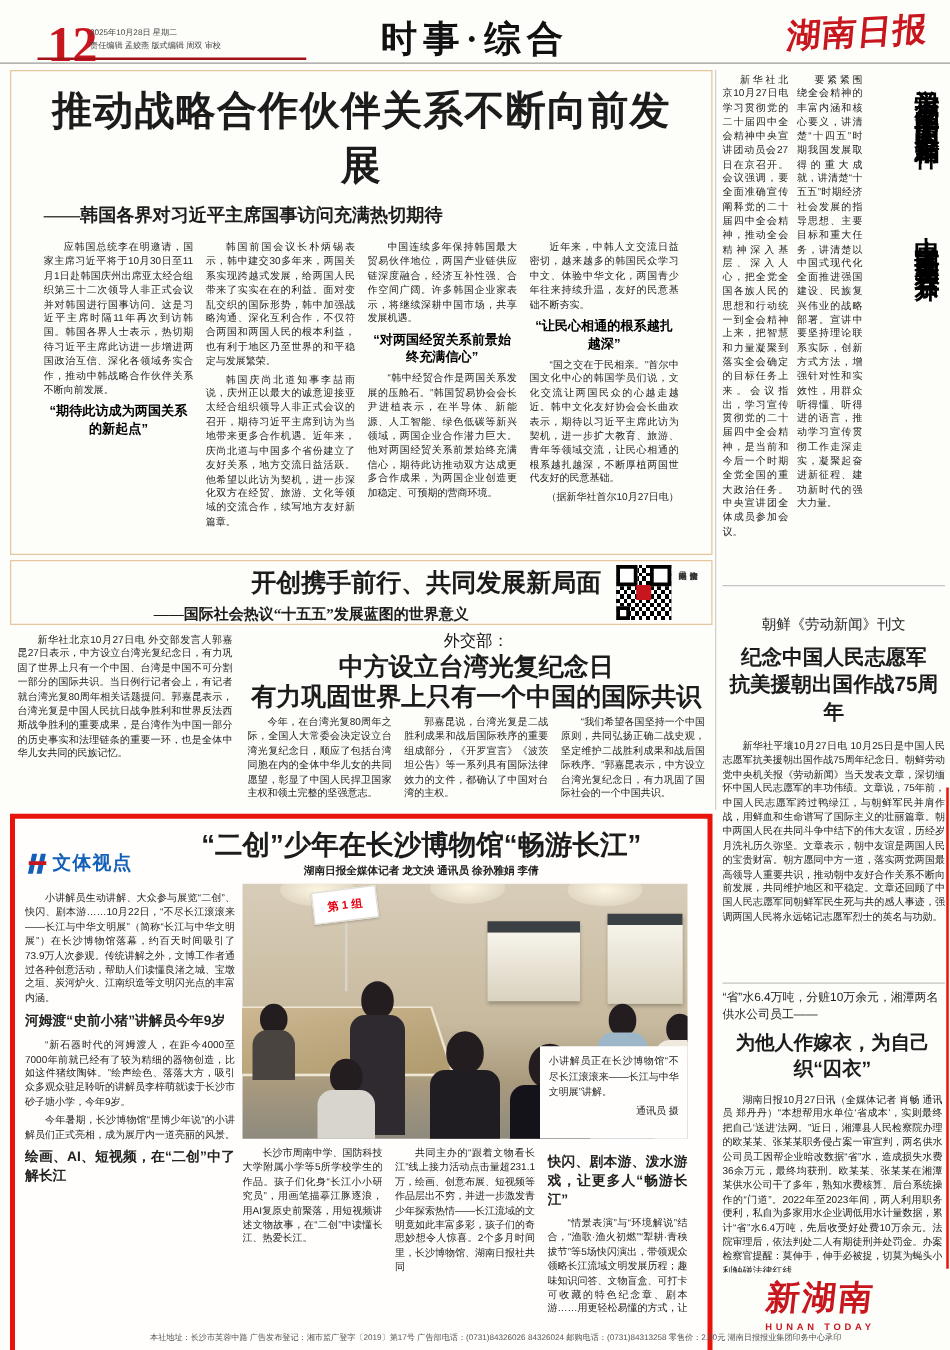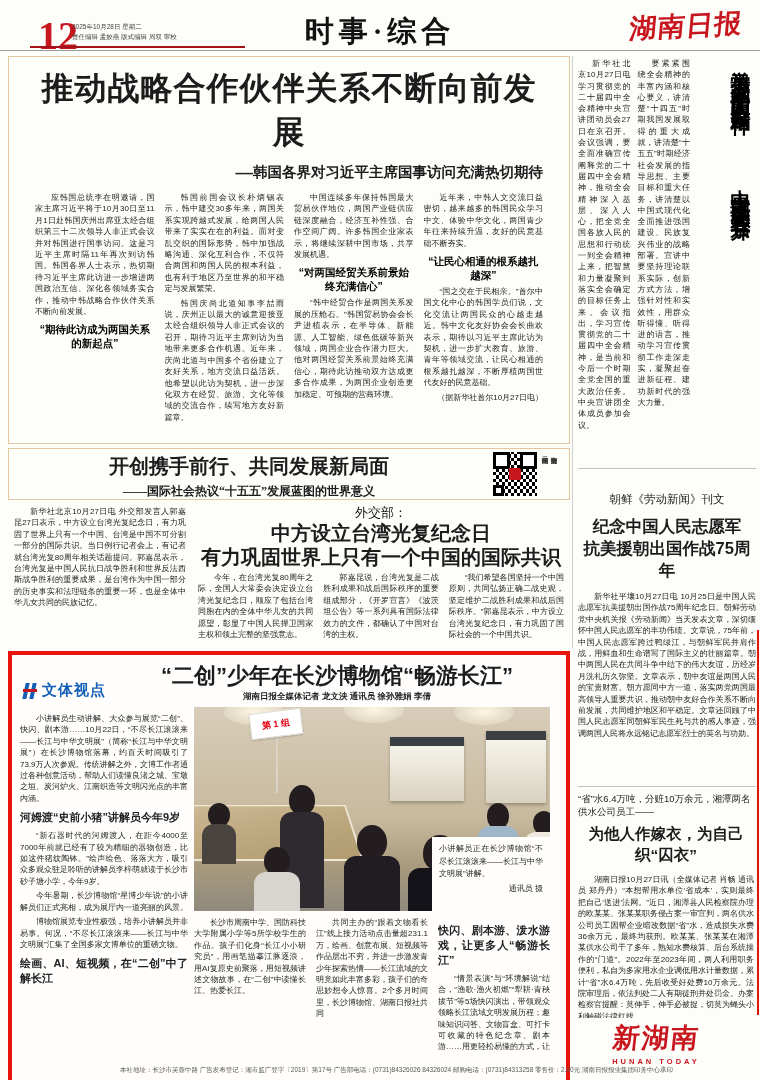--- a/index.html
+++ b/index.html
@@ -23,28 +23,28 @@
   
   .smalltext { font-size:8px; line-height:11.4px; text-align:justify; color:#222; }
   .smalltext p { margin:0 0 3px; text-indent:16px; }
   .qsub { font-size:10.5px; font-weight:bold; color:#000; text-align:center; margin:5px 0 4px; line-height:14px; text-indent:0 !important; }
   .credit { text-align:right; font-size:8px; color:#222; }
 
   
   .topstory { position:absolute; left:8px; top:56px; width:562px; height:388px;
     border:1px solid #e6c69c; padding:8px 26px; overflow:hidden; }
   .topstory h1 { text-align:center; font-size:32px; font-weight:900; letter-spacing:1px; margin-top:2px; }
-  .topstory h2 { text-align:right; font-size:14.5px; font-weight:bold; margin:8px 0 10px; font-family:Liberation Mono, monospace; }
+  .topstory h2 { text-align:left; font-size:14.5px; font-weight:bold; margin:8px 0 10px; font-family:Liberation Serif, serif; }
   .ts-cols { display:flex; gap:10px; height:288px; overflow:hidden; }
   .ts-col { flex:1; overflow:hidden; }
 
   
   .planbox { position:absolute; left:8px; top:448px; width:562px; height:52px;
     border:1px solid #e6c69c; padding:4px 8px; overflow:hidden; }
-  .planbox h1 { text-align:center; font-size:20px; font-weight:900; margin-right:80px; }
+  .planbox h1 { text-align:right; font-size:20px; font-weight:900; margin-right:80px; }
   .planbox h2 { text-align:center; font-size:12px; font-weight:bold; margin-right:80px; margin-top:3px; font-family:"Liberation Serif",serif; }
   .qr-wrap { position:absolute; right:10px; top:3px; display:flex; gap:4px; }
   .qr { width:44px; height:44px;
     background:
       repeating-linear-gradient(90deg,#000 0 3px,#fff 3px 6px),
       repeating-linear-gradient(0deg,#000 0 3px,#fff 3px 7px);
     background-blend-mode:difference; position:relative; }
   .qr:before, .qr:after { content:""; position:absolute; width:11px; height:11px; border:3px solid #000; background:#fff; }
   .qr:before { left:0; top:0; } .qr:after { right:0; top:0; }
   .qr i { position:absolute; left:0; bottom:0; width:11px; height:11px; border:3px solid #000; background:#fff; }
@@ -202,21 +202,20 @@
           <span class="rb"></span>
         </div>
       <div class="f-brand-name">文体视点</div>
     </div>
 
     <div class="f-col1 smalltext">
       <p>小讲解员生动讲解、大众参与展览“二创”、快闪、剧本游……10月22日，“不尽长江滚滚来——长江与中华文明展”（简称“长江与中华文明展”）在长沙博物馆落幕，约百天时间吸引了73.9万人次参观。传统讲解之外，文博工作者通过各种创意活动，帮助人们读懂良渚之城、宝墩之垣、炭河炉火、江南织造等文明闪光点的丰富内涵。</p>
       <div class="f-sub">河姆渡“史前小猪”讲解员今年9岁</div>
       <p>“新石器时代的河姆渡人，在距今4000至7000年前就已经有了较为精细的器物创造，比如这件猪纹陶钵。”绘声绘色、落落大方，吸引众多观众驻足聆听的讲解员李梓萌就读于长沙市砂子塘小学，今年9岁。</p>
       <p>今年暑期，长沙博物馆“星博少年说”的小讲解员们正式亮相，成为展厅内一道亮丽的风景。</p>
-      <p>博物馆展览专业性极强，培养小讲解员并非易事。何况，“不尽长江滚滚来——长江与中华文明展”汇集了全国多家文博单位的重磅文物。</p>
       <div class="f-sub">绘画、AI、短视频，在“二创”中了解长江</div>
     </div>
 
     <div class="photo">
       <div class="ph-light" style="left:30px;top:-8px"></div>
       <div class="ph-light" style="left:150px;top:-10px"></div>
       <div class="ph-light" style="left:260px;top:-8px"></div>
       <div class="ph-map"></div>
       <div class="ph-case" style="left:196px;top:30px;width:74px;height:64px"></div>
       <div class="ph-case" style="left:292px;top:24px;width:60px;height:72px"></div>

